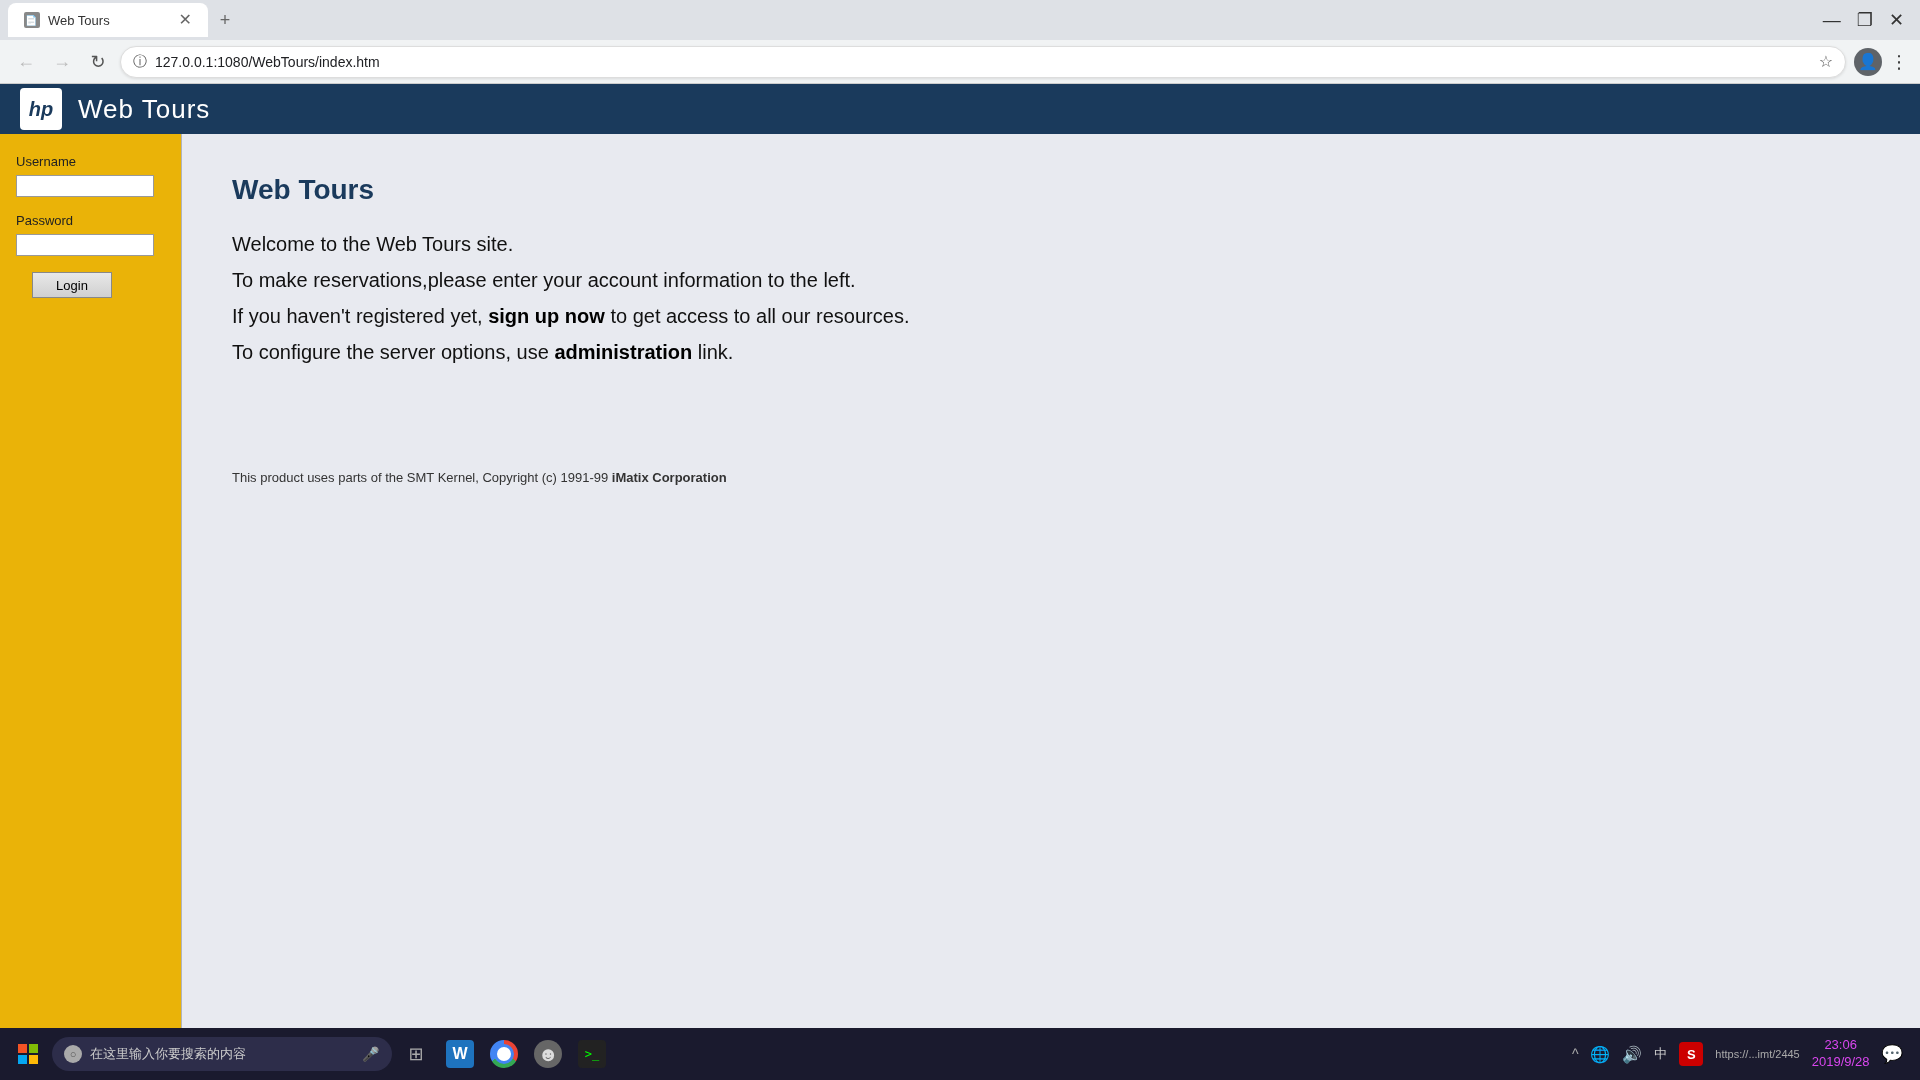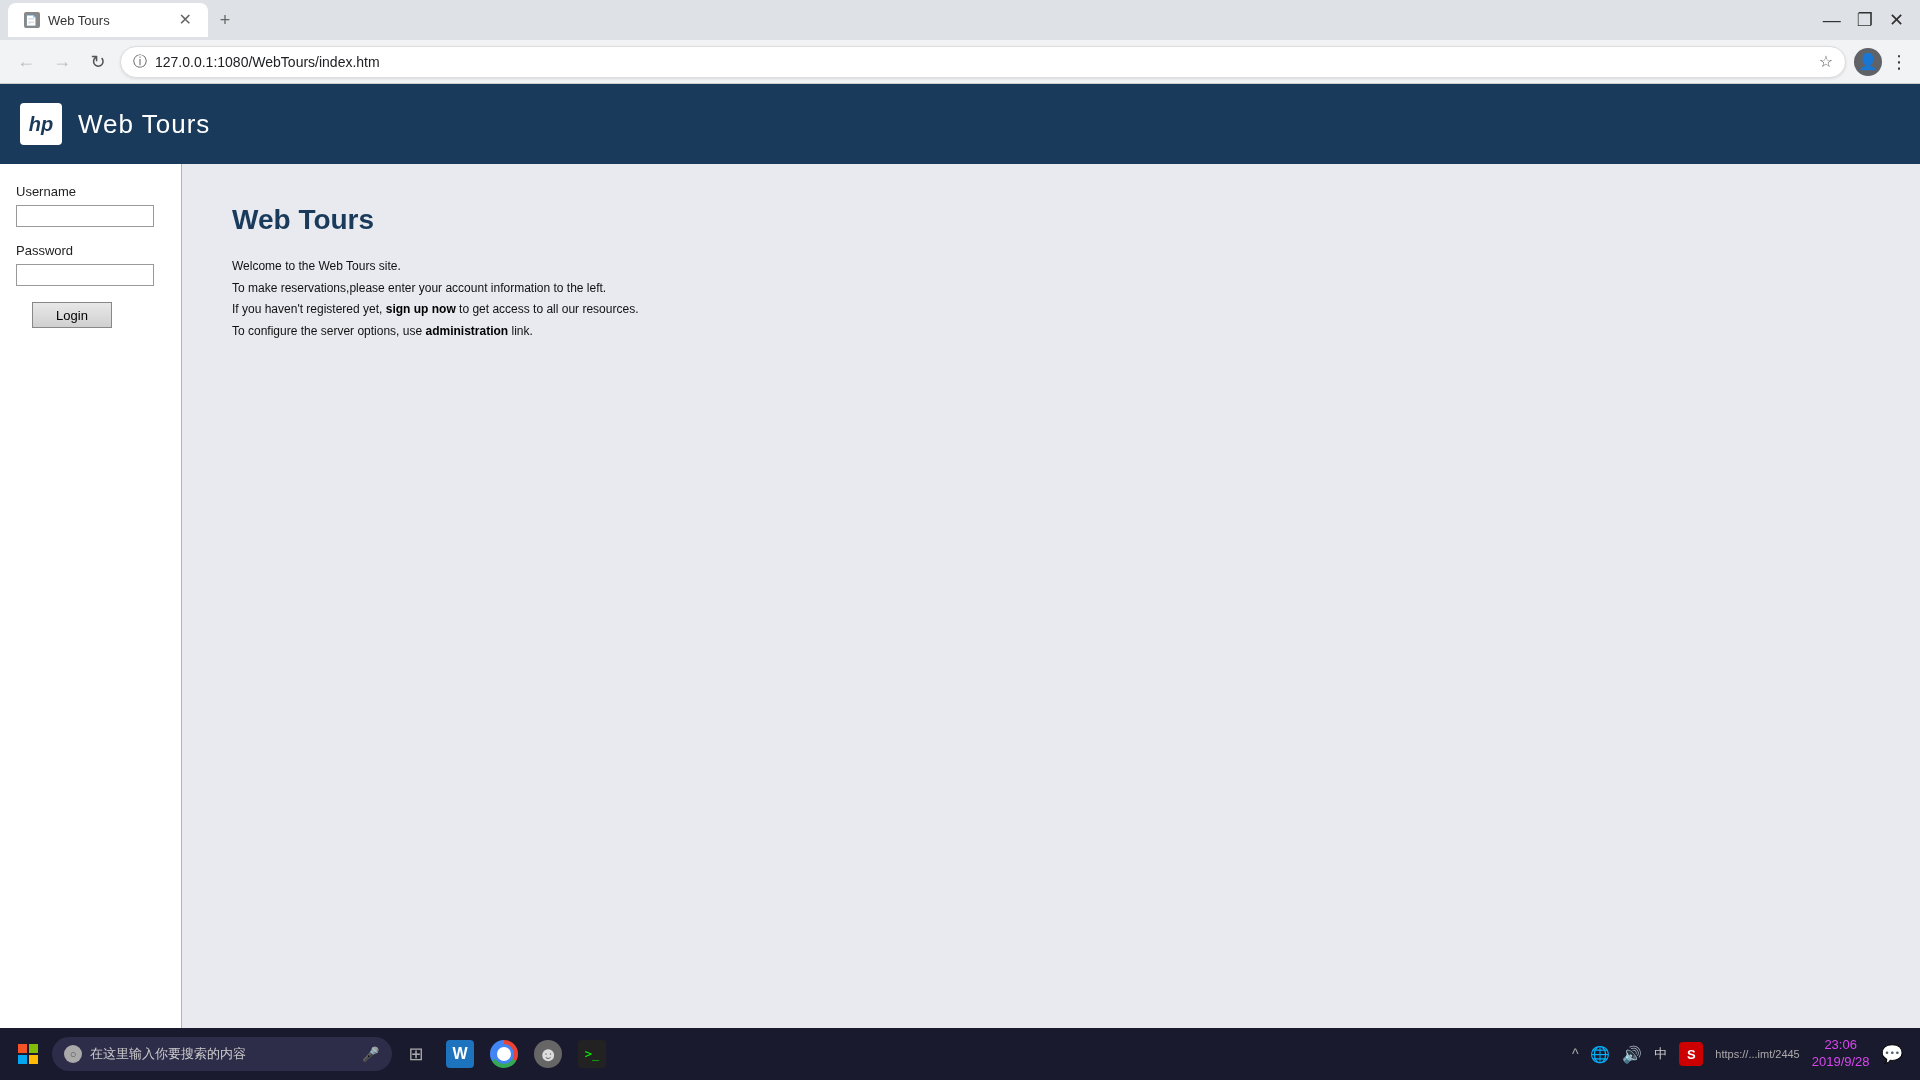--- a/index.html
+++ b/index.html
@@ -157,21 +157,21 @@
     
     .page-content {
       flex: 1;
       background: #e8eaf0;
       overflow: hidden;
     }
 
     
     .site-header {
       background: #1a3a5c;
-      height: 80px;
+      height: 50px;
       display: flex;
       align-items: center;
       padding: 0 20px;
       gap: 16px;
     }
 
     .hp-logo {
       width: 42px;
       height: 42px;
       background: #fff;
@@ -193,21 +193,21 @@
     }
 
     
     .main-layout {
       display: flex;
       height: calc(100% - 65px);
     }
 
     .sidebar {
       width: 182px;
-      background: #ffffff;
+      background: #eab308;
       border-right: 1px solid #b0b4bc;
       padding: 20px 16px;
     }
 
     .sidebar-label {
       font-size: 13px;
       color: #222;
       margin-bottom: 6px;
       display: block;
     }
@@ -241,21 +241,21 @@
     }
 
     .content-heading {
       font-size: 28px;
       font-weight: bold;
       color: #1a3a5c;
       margin-bottom: 20px;
     }
 
     .content-text {
-      font-size: 12px;
+      font-size: 20px;
       color: #111;
       line-height: 1.8;
     }
 
     .content-text a, .link-bold {
       font-weight: bold;
       color: #000;
       text-decoration: none;
     }
 
@@ -524,20 +524,23 @@
         <div class="content-text">
           <p>Welcome to the Web Tours site.</p>
           <p>To make reservations,please enter your account information to the left.</p>
           <p>
             <span>If you haven't registered yet, </span><a href="#" class="link-bold">sign up now</a><span> to get access to all our resources.</span>
           </p>
           <p>
             <span>To configure the server options, use </span><a href="#" class="link-bold">administration</a><span> link.</span>
           </p>
         </div>
+        <div class="footer-note">
+          <span>This product uses parts of the SMT Kernel, Copyright (c) 1991-99 </span><strong>iMatix Corporation</strong>
+        </div>
       </div>
     </div>
   </div>
 
   <div class="taskbar">
 
     <div class="taskbar-app start-btn">
       <svg class="start-icon" viewBox="0 0 20 20" fill="white">
         <rect x="0" y="0" width="9" height="9" fill="#f35325"></rect>
         <rect x="11" y="0" width="9" height="9" fill="#81bc06"></rect>

